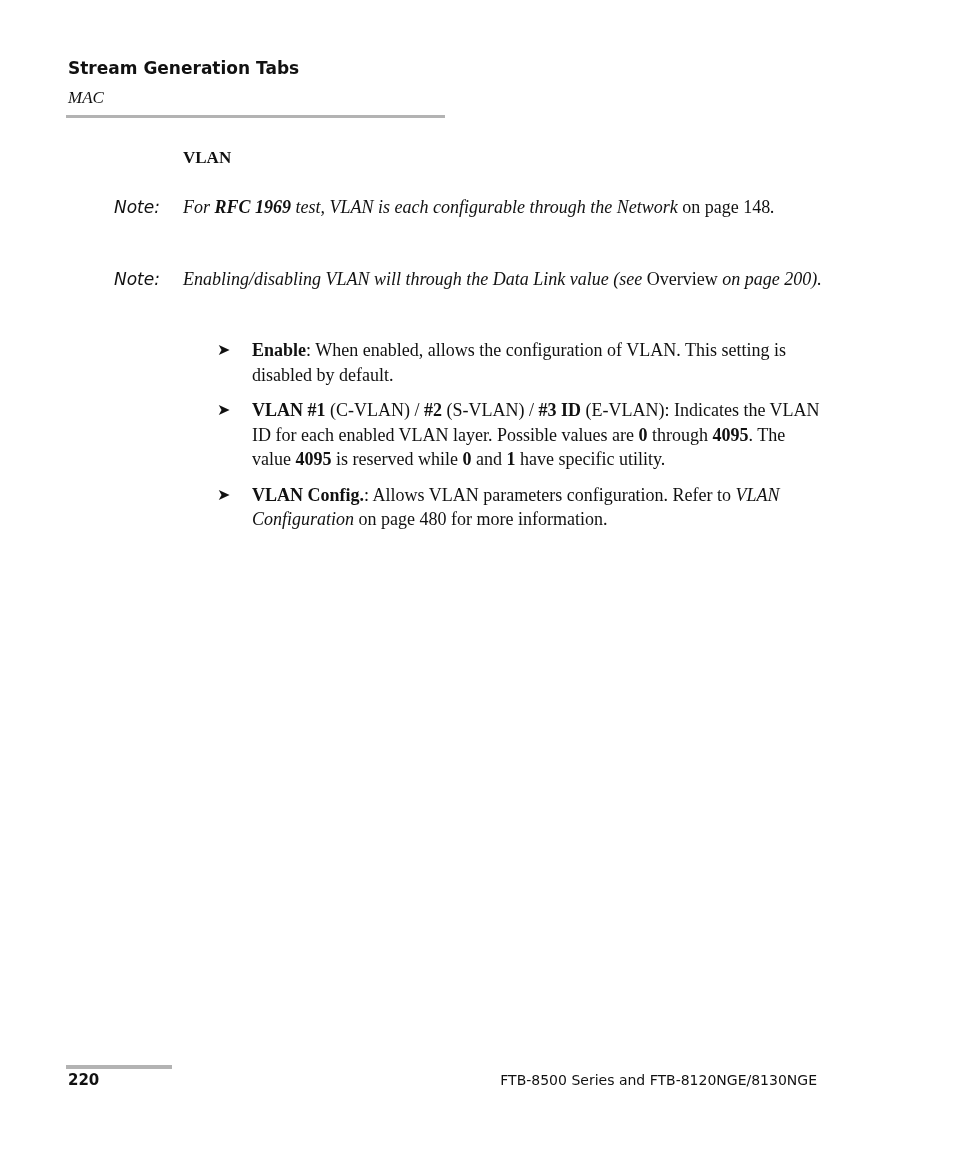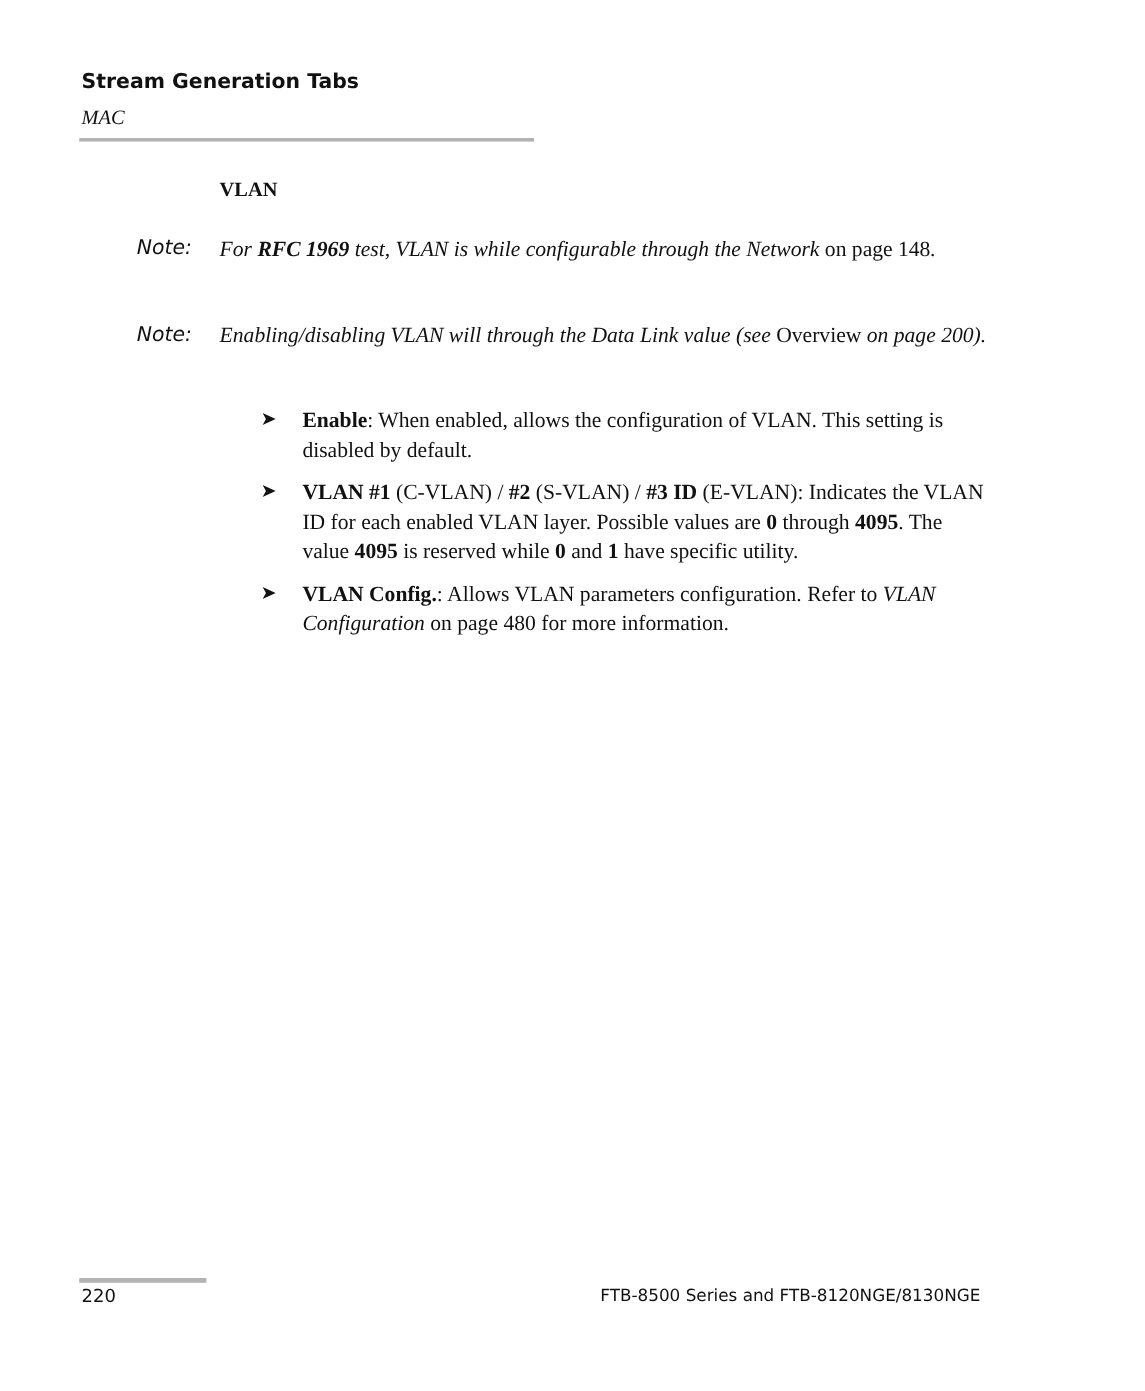--- a/index.html
+++ b/index.html
@@ -11,35 +11,35 @@
   .hdr-rule { position:absolute; left:66px; top:115px; width:379px; height:3px; background:#b3b3b3; }
   .section { position:absolute; left:183px; top:148px; font-size:17px; font-weight:bold; }
   .note { position:absolute; left:114px; width:720px; font-size:18px; line-height:24px; }
   .note .lbl { position:absolute; left:0; top:0; font-weight:normal; font-style:italic; font-size:17px; }
   .note .txt { margin-left:69px; font-style:italic; }
   .note .txt .up { font-style:normal; }
   .list { position:absolute; left:217px; top:338px; width:610px; font-size:18px; line-height:24.5px; }
   .item { position:relative; padding-left:35px; margin-bottom:11px; }
   .item .arrow { position:absolute; left:0; top:0; font-size:16px; }
   .foot-rule { position:absolute; left:66px; top:1065px; width:106px; height:4px; background:#b3b3b3; }
-  .foot-page { position:absolute; left:68px; top:1071px; font-size:15px; font-weight:normal; }
+  .foot-page { position:absolute; left:68px; top:1071px; font-size:15px; font-weight:bold; }
   .foot-title { position:absolute; right:137px; top:1072px; font-size:14px; }
 </style>
 </head>
 <body>
 
 <div class="hdr-title sans">Stream Generation Tabs</div>
 <div class="hdr-sub serif">MAC</div>
 <div class="hdr-rule"></div>
 
 <div class="section serif">VLAN</div>
 
 <div class="note serif" style="top:195px;">
   <span class="lbl sans">Note:</span>
-  <div class="txt"><span>For </span><b>RFC 1969</b><span> test, VLAN is while configurable through the </span><span>Network</span><span class="up"> on page 148</span><span>.</span></div>
+  <div class="txt"><span>For </span><b>RFC 1969</b><span> test, VLAN is each configurable through the </span><span>Network</span><span class="up"> on page 148</span><span>.</span></div>
 </div>
 
 <div class="note serif" style="top:267px;">
   <span class="lbl sans">Note:</span>
   <div class="txt"><span>Enabling/disabling VLAN will through the Data Link value (see </span><span class="up">Overview</span><span> on page 200).</span></div>
 </div>
 
 <div class="list serif">
   <div class="item">
     <span class="arrow">➤</span>

